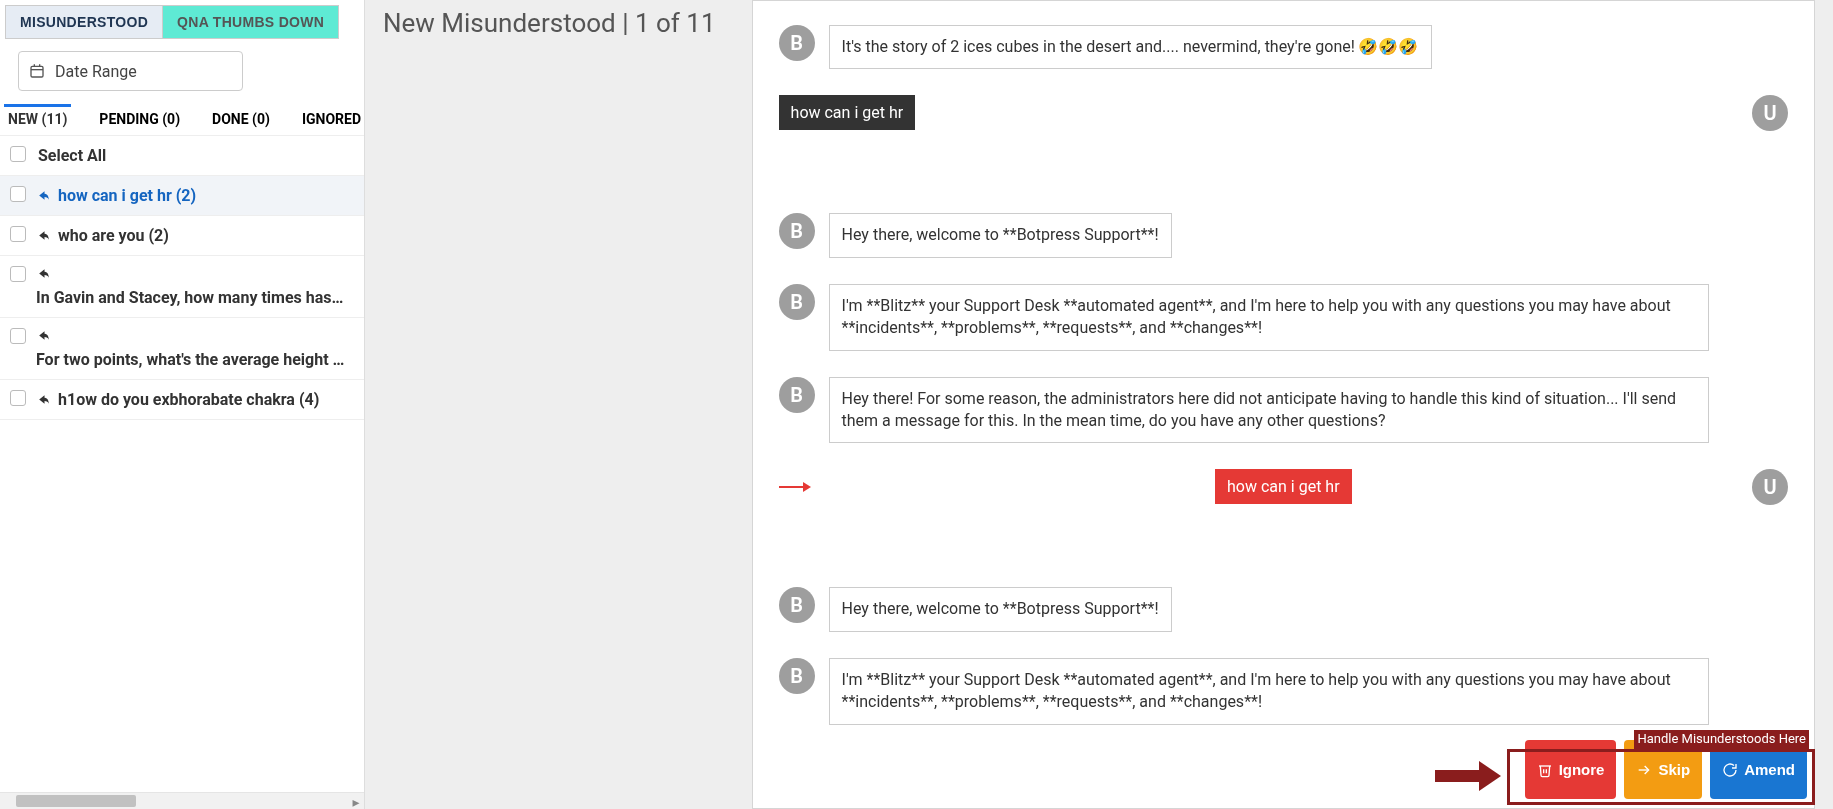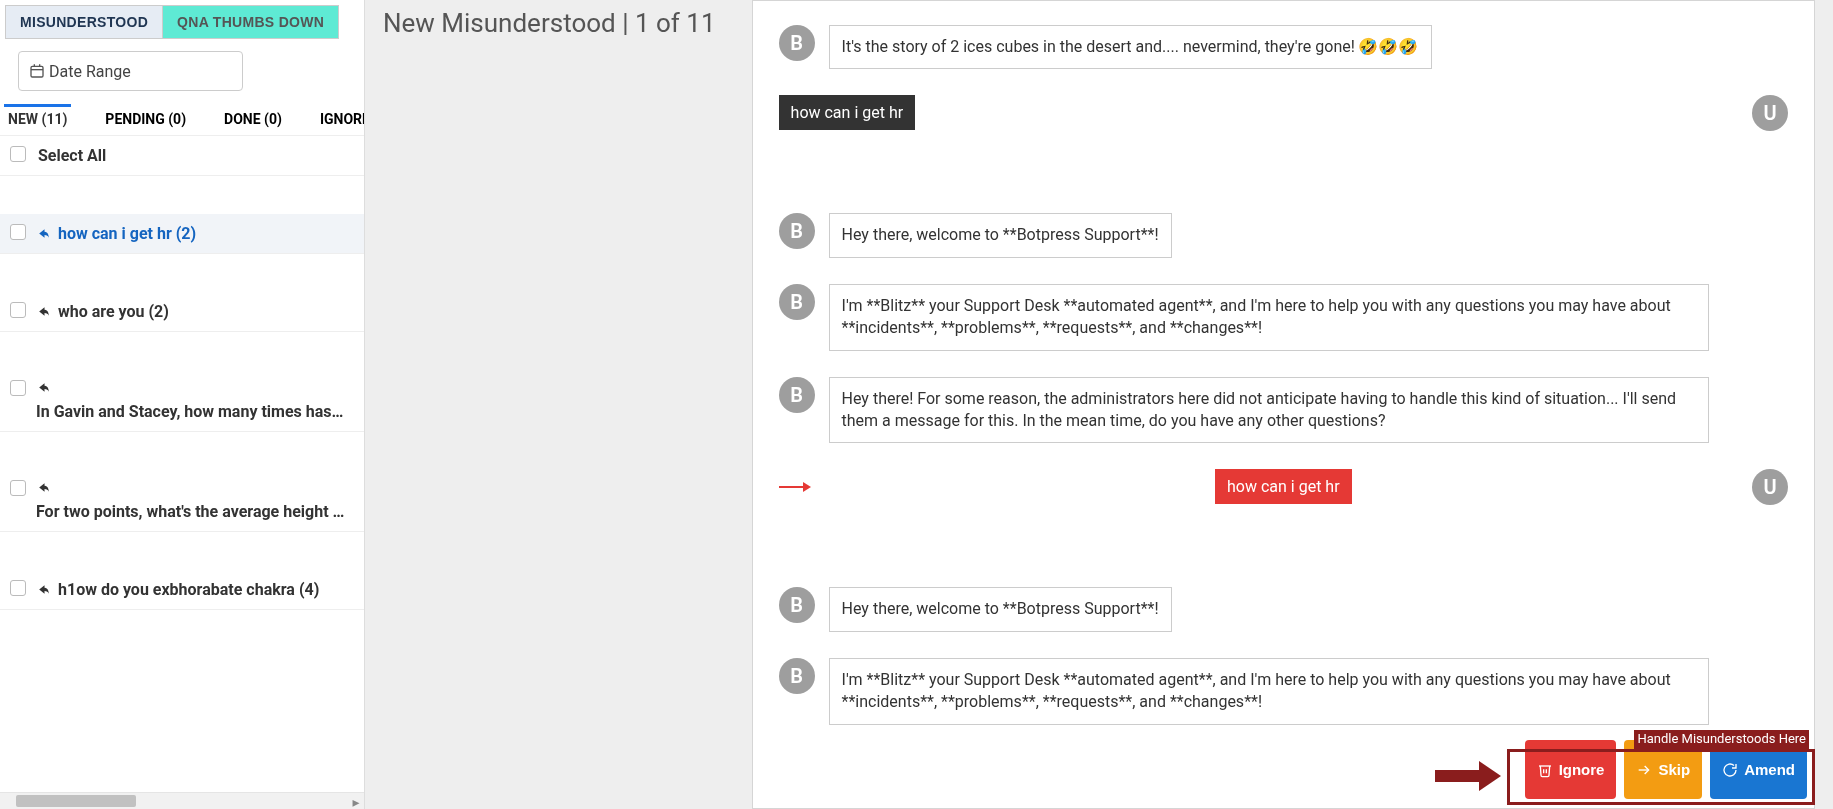--- a/index.html
+++ b/index.html
@@ -40,30 +40,30 @@
   .tab-btn:first-child { border-right: none; }
   .date-range-row { padding: 12px 12px 10px 18px; }
   .date-range-btn {
     width: 225px;
     height: 40px;
     border: 1px solid #ccc;
     border-radius: 4px;
     background: #fff;
     display: flex;
     align-items: center;
-    gap: 4px;
+    gap: 10px;
     padding: 0 10px;
     cursor: pointer;
     color: #444;
     font-size: 16px;
   }
   .date-range-btn svg { width: 16px; height: 16px; }
   .status-tabs {
     display: flex;
-    gap: 30px;
+    gap: 24px;
     padding: 6px 4px 0 4px;
     border-bottom: 1px solid #eee;
     font-size: 14px;
     font-weight: 700;
   }
   .status-tab {
     padding: 4px 4px 8px 4px;
     color: #000000;
     cursor: pointer;
     white-space: nowrap;
@@ -96,21 +96,20 @@
     display: flex;
     align-items: flex-start;
     gap: 10px;
     padding: 10px 10px;
     border-bottom: 1px solid #eee;
     cursor: pointer;
     font-weight: 700;
     font-size: 16px;
     white-space: nowrap;
     overflow: hidden;
-    margin-top: 38px;
   }
   .item .body { display: flex; gap: 6px; align-items: flex-start; flex-direction: column; overflow: hidden; }
   .item.simple .body { flex-direction: row; align-items: center; }
   .item .txt { overflow: hidden; text-overflow: ellipsis; max-width: 310px; }
   .item.selected { background: #f1f4f8; }
   .item.selected .txt { color: #1565c0; }
   .tack-icon { width: 16px; height: 16px; flex-shrink: 0; }
   .hscroll {
     height: 17px;
     background: #f1f1f1;

